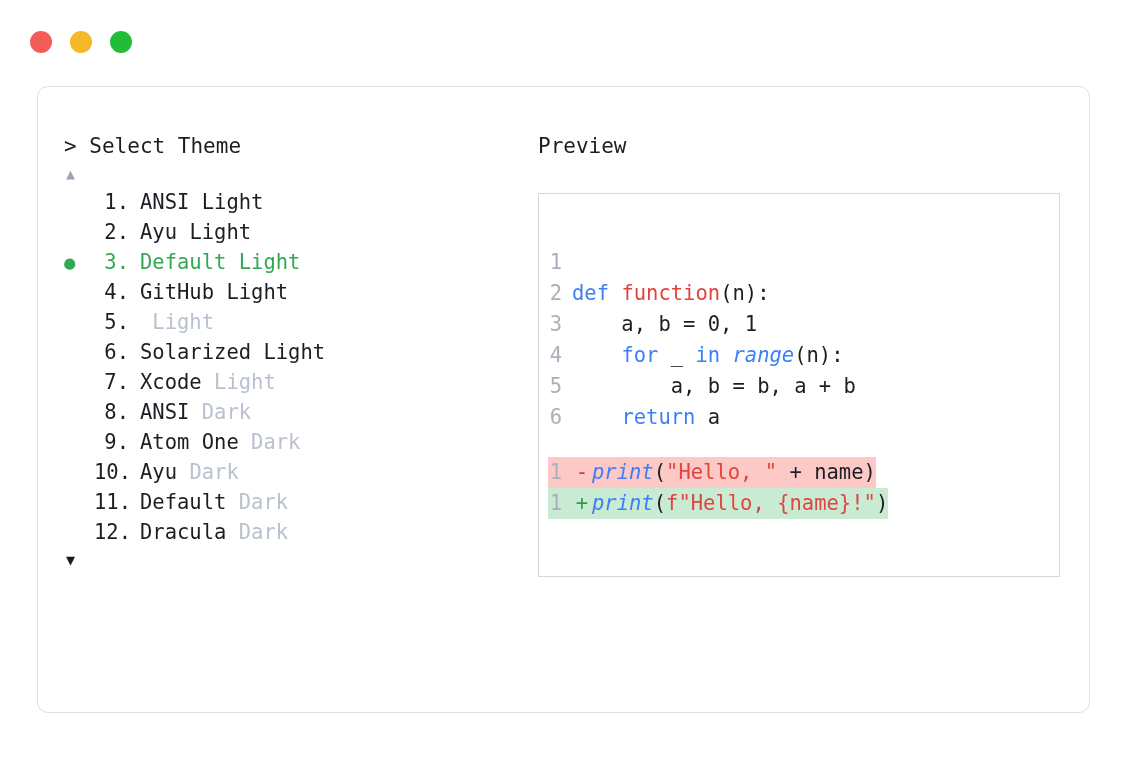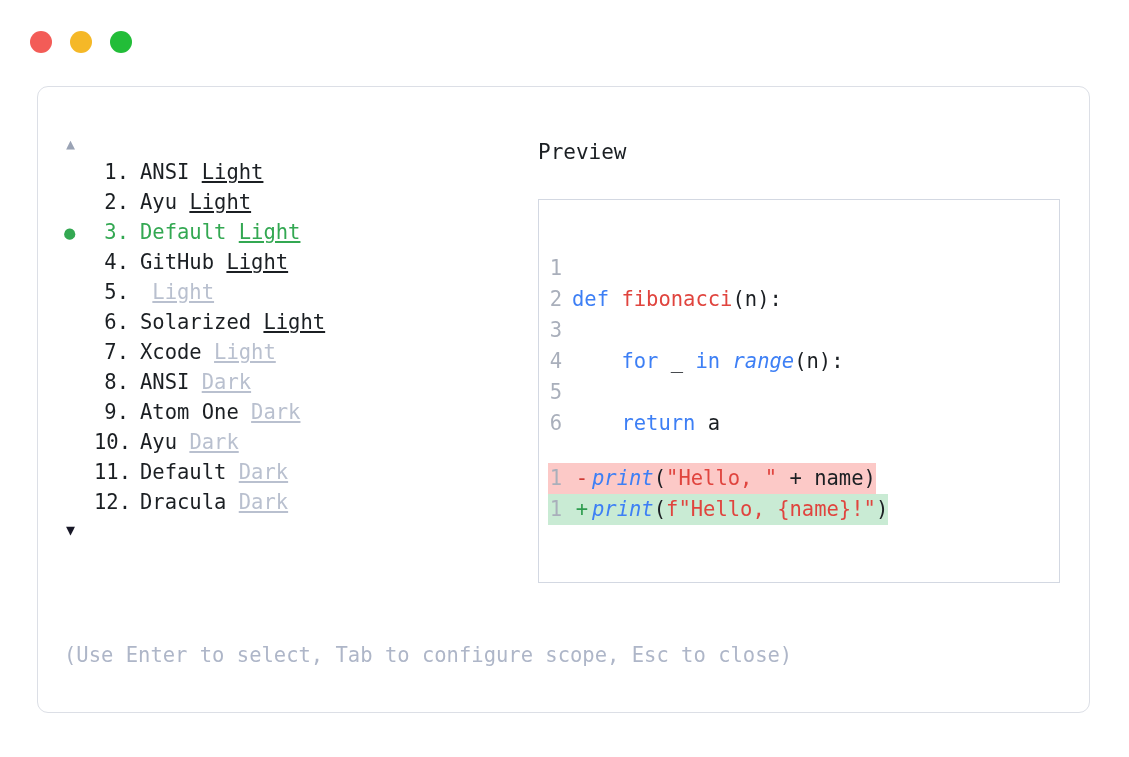--- a/index.html
+++ b/index.html
@@ -102,21 +102,21 @@
   }
   .theme-item.selected .bullet-cell { color: #33a852; }
   .num-cell {
     width: 46px;
     flex: 0 0 46px;
     text-align: right;
     padding-right: 11px;
     box-sizing: border-box;
   }
   .name-cell { }
-  .variant { color: #1b1f23; text-decoration: underline; }
+  .variant { color: #1b1f23; }
   .variant.dim { color: #b9c0cf; }
 
   .theme-item.selected .num-cell,
   .theme-item.selected .name-cell,
   .theme-item.selected .variant {
     color: #33a852;
   }
 
   
   .hint {
@@ -134,21 +134,20 @@
     position: absolute;
     left: 500px;
     top: 44px;
     width: 528px;
   }
   .preview-title {
     font-size: 21px;
     line-height: 30px;
     color: #1b1f23;
     white-space: pre;
-    margin-top: 6px;
   }
   .preview-box {
     margin-top: 32px;
     width: 522px;
     height: 384px;
     box-sizing: border-box;
     border: 1.5px solid #d3d8e2;
     background: #ffffff;
     position: relative;
   }
@@ -215,20 +214,21 @@
 <div class="traffic-lights">
   <div class="dot red"></div>
   <div class="dot amber"></div>
   <div class="dot green"></div>
 </div>
 
 <div class="card">
   <div class="card-inner">
 
     <div class="left-col">
+      <div class="prompt-line"><span class="prompt-caret">&gt;</span> <span>Select Theme</span></div>
 
       <div class="scroll-arrow up">▲</div>
 
       <ul class="theme-list" id="theme-list">
           <li class="theme-item"><span class="bullet-cell">●</span><span class="num-cell">1.</span><span class="name-cell">ANSI</span><span> </span><span class="variant">Light</span></li>
           <li class="theme-item"><span class="bullet-cell">●</span><span class="num-cell">2.</span><span class="name-cell">Ayu</span><span> </span><span class="variant">Light</span></li>
           <li class="theme-item selected"><span class="bullet-cell">●</span><span class="num-cell">3.</span><span class="name-cell">Default</span><span> </span><span class="variant">Light</span></li>
           <li class="theme-item"><span class="bullet-cell">●</span><span class="num-cell">4.</span><span class="name-cell">GitHub</span><span> </span><span class="variant">Light</span></li>
           <li class="theme-item"><span class="bullet-cell">●</span><span class="num-cell">5.</span><span> </span><span class="variant dim">Light</span></li>
           <li class="theme-item"><span class="bullet-cell">●</span><span class="num-cell">6.</span><span class="name-cell">Solarized</span><span> </span><span class="variant">Light</span></li>
@@ -236,31 +236,30 @@
           <li class="theme-item"><span class="bullet-cell">●</span><span class="num-cell">8.</span><span class="name-cell">ANSI</span><span> </span><span class="variant dim">Dark</span></li>
           <li class="theme-item"><span class="bullet-cell">●</span><span class="num-cell">9.</span><span class="name-cell">Atom One</span><span> </span><span class="variant dim">Dark</span></li>
           <li class="theme-item"><span class="bullet-cell">●</span><span class="num-cell">10.</span><span class="name-cell">Ayu</span><span> </span><span class="variant dim">Dark</span></li>
           <li class="theme-item"><span class="bullet-cell">●</span><span class="num-cell">11.</span><span class="name-cell">Default</span><span> </span><span class="variant dim">Dark</span></li>
           <li class="theme-item"><span class="bullet-cell">●</span><span class="num-cell">12.</span><span class="name-cell">Dracula</span><span> </span><span class="variant dim">Dark</span></li>
         </ul>
 
       <div class="scroll-arrow down">▼</div>
     </div>
 
-    <div class="hint">(Use Enter to select, Tab to configure scope, Esc to close)</div>
 
     <div class="right-col">
       <div class="preview-title">Preview</div>
       <div class="preview-box">
         <div class="code-area" id="code-area">
             <div class="code-line"><span class="ln">1</span></div>
-            <div class="code-line"><span class="ln">2</span><span class="code-text"><span class="tok-keyword">def </span><span class="tok-func">fibonacci</span><span class="tok-plain">(n):</span></span></div>
-            <div class="code-line"><span class="ln">3</span></div>
+            <div class="code-line"><span class="ln">2</span><span class="code-text"><span class="tok-keyword">def </span><span class="tok-func">function</span><span class="tok-plain">(n):</span></span></div>
+            <div class="code-line"><span class="ln">3</span><span class="code-text"><span class="tok-plain">    a, b = 0, 1</span></span></div>
             <div class="code-line"><span class="ln">4</span><span class="code-text"><span class="tok-plain">    </span><span class="tok-keyword">for </span><span class="tok-plain">_ </span><span class="tok-keyword">in </span><span class="tok-builtin">range</span><span class="tok-plain">(n):</span></span></div>
-            <div class="code-line"><span class="ln">5</span></div>
+            <div class="code-line"><span class="ln">5</span><span class="code-text"><span class="tok-plain">        a, b = b, a + b</span></span></div>
             <div class="code-line"><span class="ln">6</span><span class="code-text"><span class="tok-plain">    </span><span class="tok-keyword">return </span><span class="tok-plain">a</span></span></div>
             <div class="spacer-line"></div>
             <div class="diff-line minus"><span class="ln">1</span><span class="diff-mark">-</span><span class="code-text"><span class="tok-builtin">print</span><span class="tok-plain">(</span><span class="tok-string">"Hello, "</span><span class="tok-plain"> + name)</span></span></div>
             <div class="diff-line plus"><span class="ln">1</span><span class="diff-mark">+</span><span class="code-text"><span class="tok-builtin">print</span><span class="tok-plain">(</span><span class="tok-string">f"Hello, {name}!"</span><span class="tok-plain">)</span></span></div>
           </div>
       </div>
     </div>
 
   </div>
 </div>

